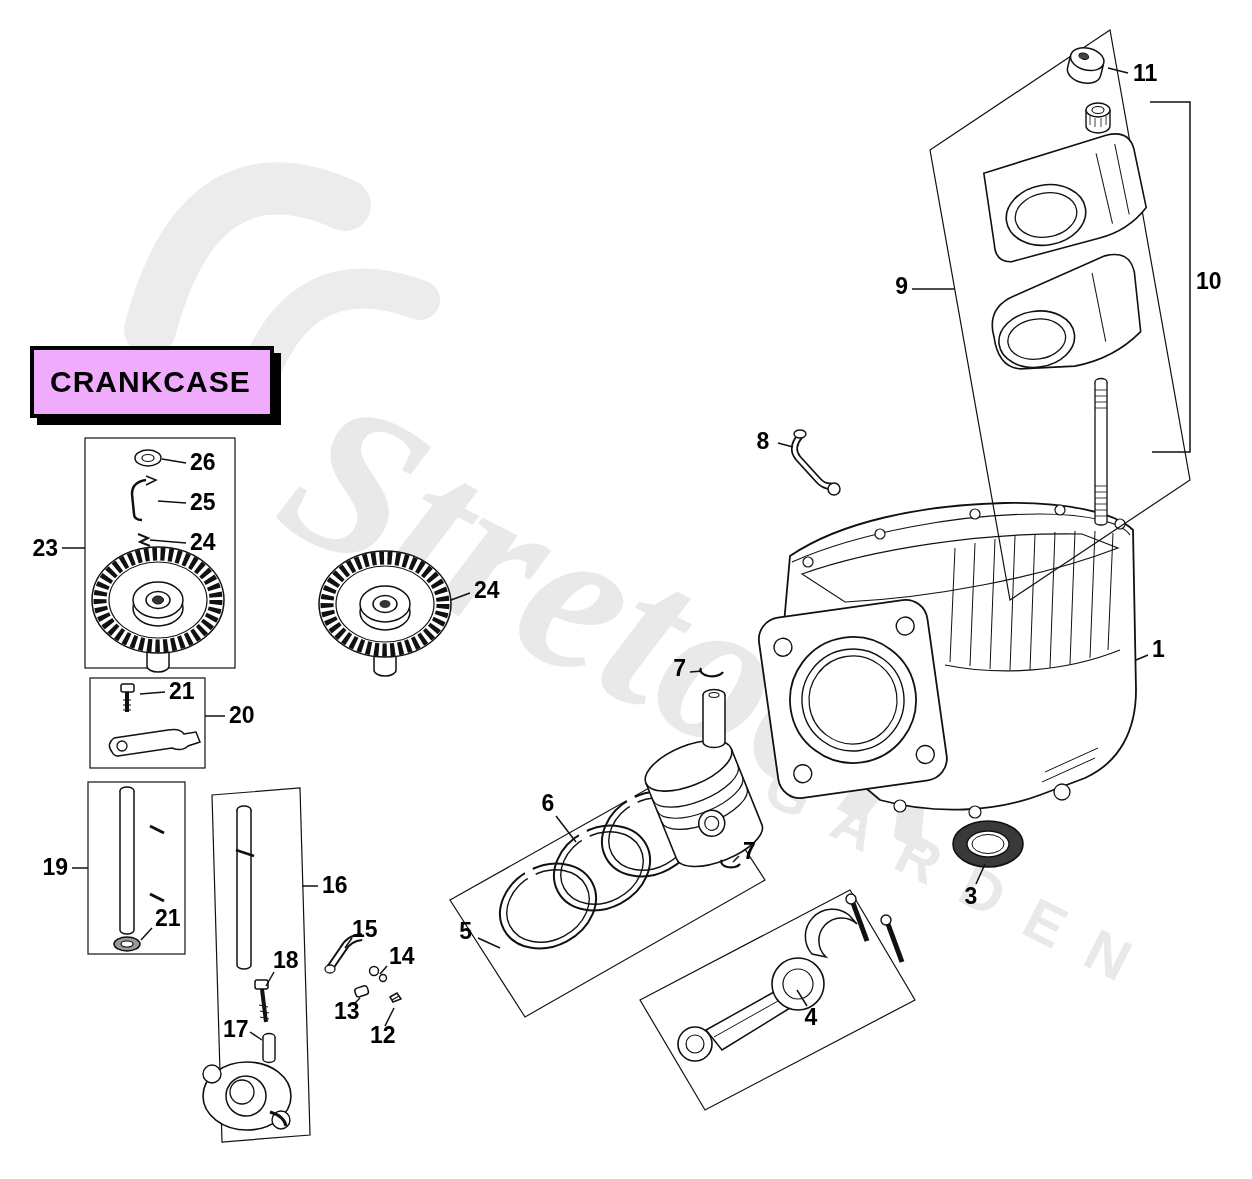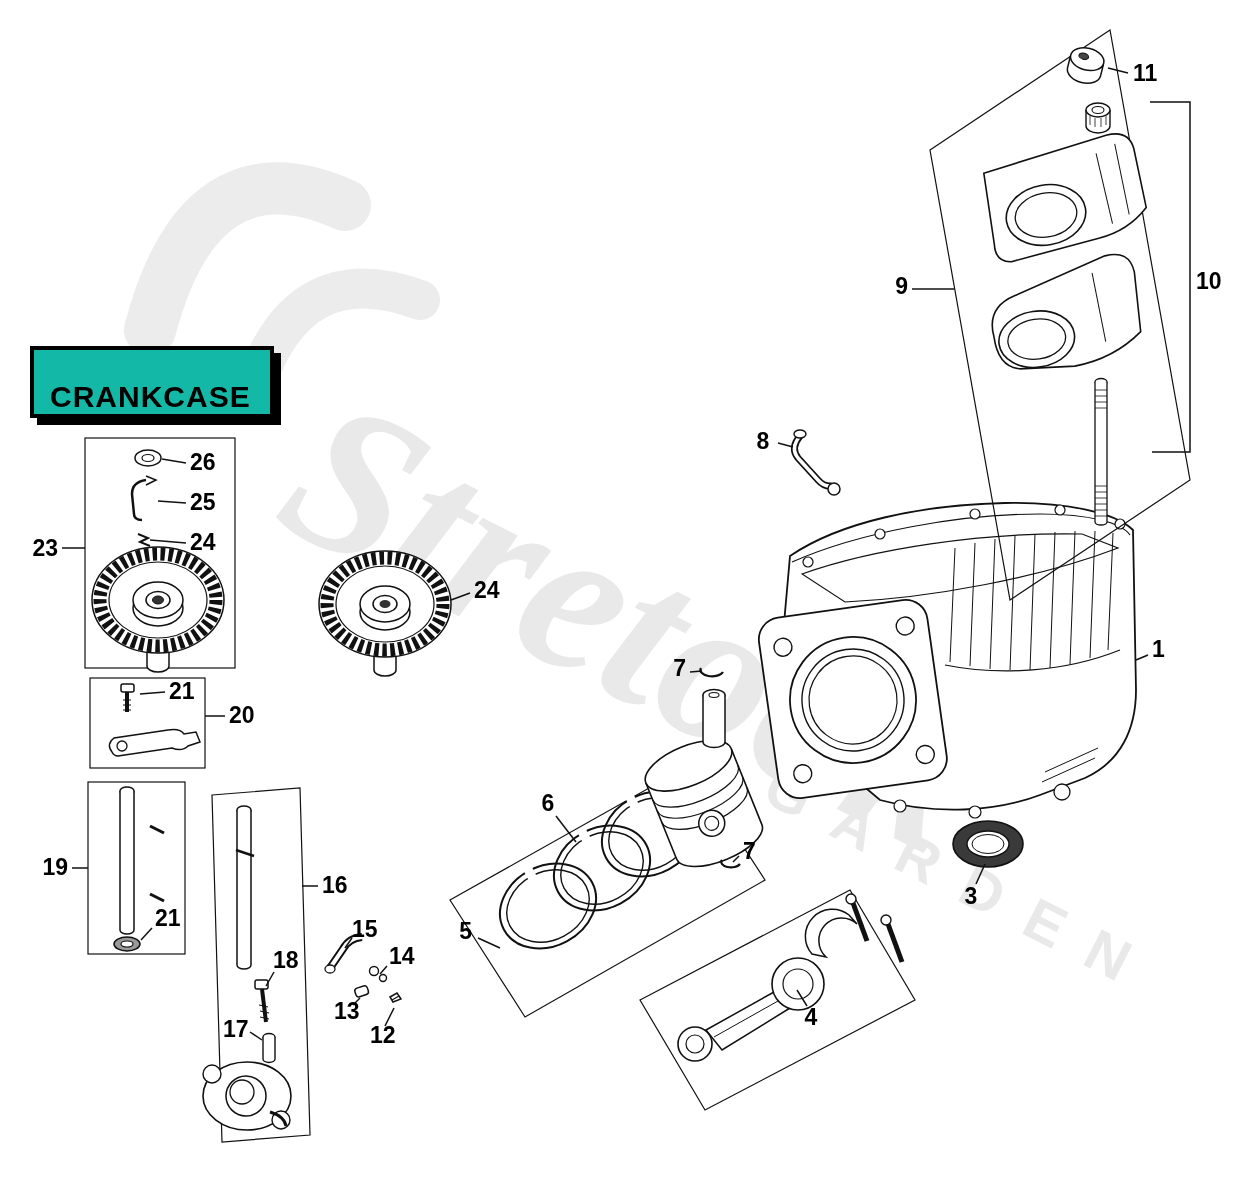--- a/index.html
+++ b/index.html
@@ -2,22 +2,22 @@
 <html><head>
 <meta charset="utf-8">
 <style>
   html,body{margin:0;padding:0;background:#fff;}
   .stage{position:relative;width:1252px;height:1179px;background:#fff;overflow:hidden;
          font-family:"Liberation Sans",sans-serif;}
   .stage svg{position:absolute;left:0;top:0;}
   svg text.callout{font:bold 23px "Liberation Sans",sans-serif;fill:#000;}
   svg text.wm-main{font:italic bold 215px "Liberation Serif",serif;fill:#e9e9e9;}
   svg text.wm-sub{font:bold 58px "Liberation Sans",sans-serif;fill:#e9e9e9;letter-spacing:30px;}
-  .title-box{position:absolute;left:30px;top:346px;width:236px;height:64px;background:#14b8a6;
-             border:4px solid #000;box-shadow:7px 7px 0 0 #000;display:flex;align-items:flex-end;}
+  .title-box{position:absolute;left:30px;top:346px;width:236px;height:64px;background:#f0abfc;
+             border:4px solid #000;box-shadow:7px 7px 0 0 #000;display:flex;align-items:center;}
   .title-box span{font:bold 30px "Liberation Sans",sans-serif;color:#000;padding-left:16px;
                   letter-spacing:1px;}
 </style>
 </head>
 <body>
 
 <div class="stage">
 
 <svg width="1252" height="1179" viewBox="0 0 1252 1179">
 

